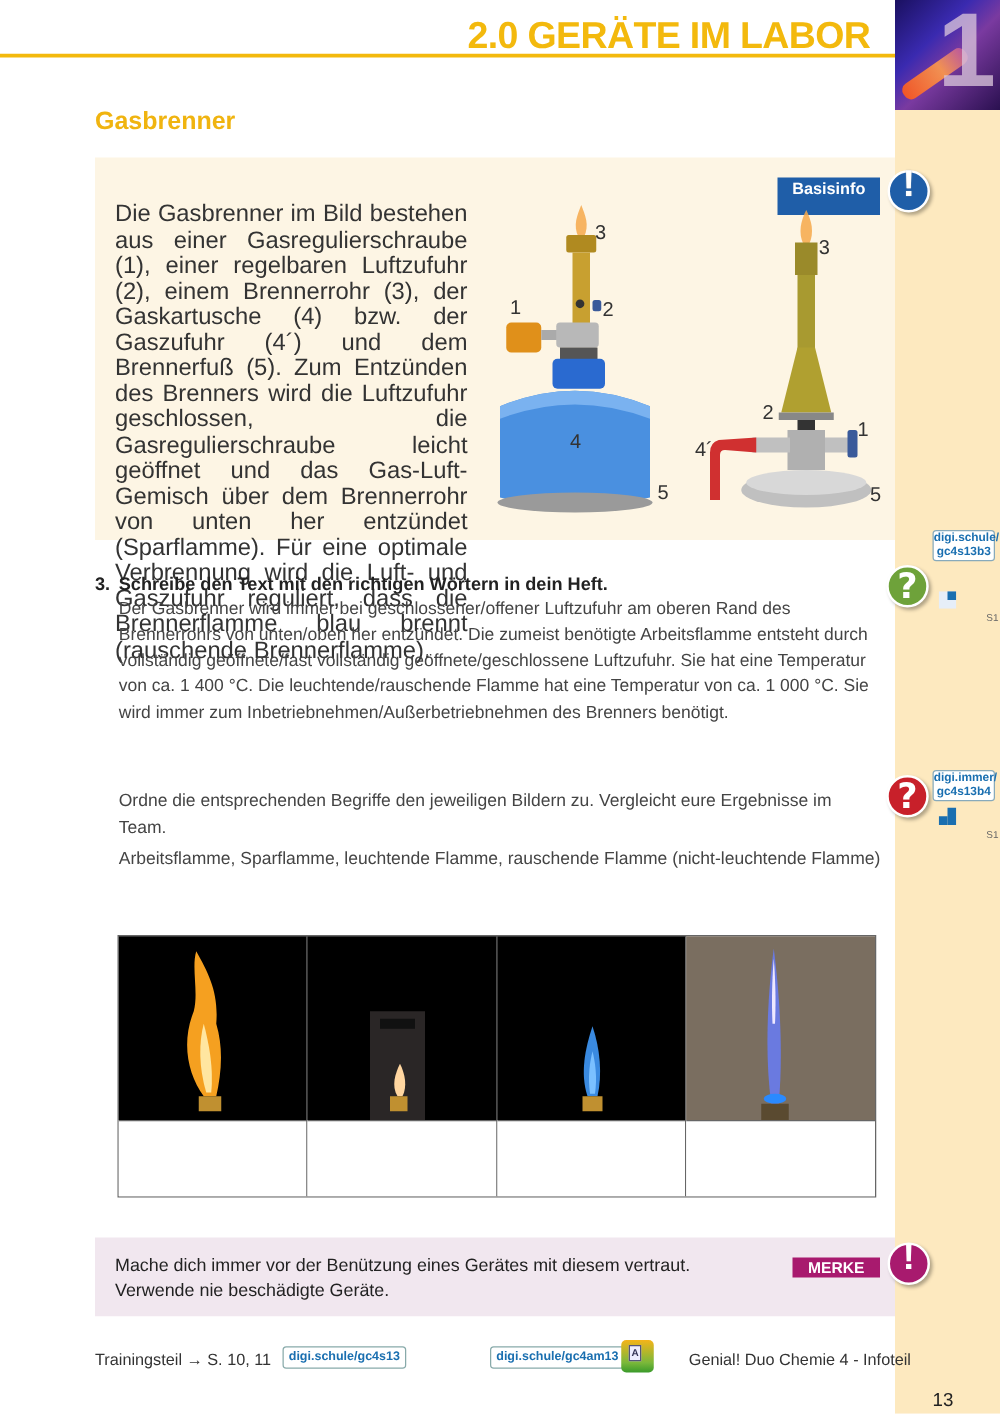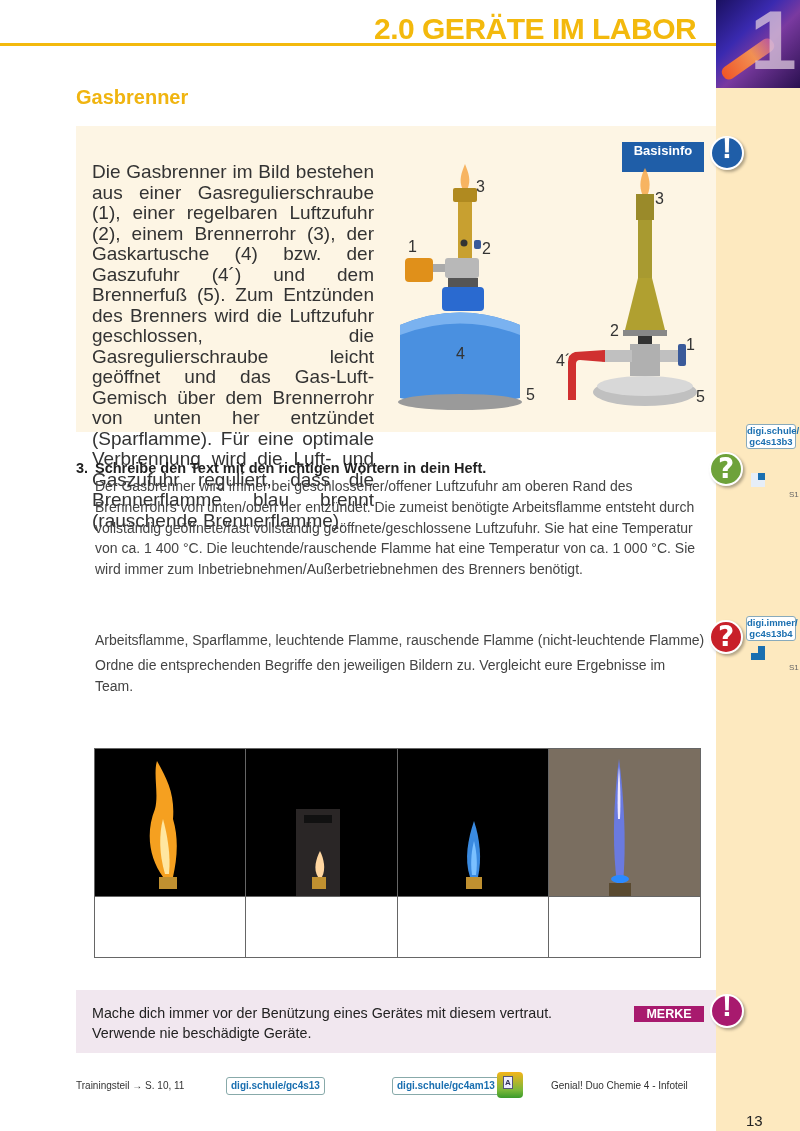--- a/index.html
+++ b/index.html
@@ -49,21 +49,21 @@
   .flame-cell:nth-child(4), .flame-cell:nth-child(8) { border-right: none; }
   .flame-cell.img { background: #000; }
   .flame-cell.answer { background: #fff; border-top: 1px solid #666; }
 
   .merke-box { position: absolute; left: 76px; top: 990px; width: 640px; height: 63px; background: #f1e7ef; }
   .merke-text { position: absolute; left: 92px; top: 1003px; font-size: 14.3px; font-weight: normal; line-height: 20px; color: #222; }
   .merke-label { position: absolute; left: 634px; top: 1006px; width: 70px; height: 16px; background: #a81a6e; color: #fff; font-size: 12.5px; font-weight: bold; text-align: center; line-height: 16px; }
   .merke-icon { left: 710px; top: 994px; background: #a81a6e; border: 2px solid #fff; }
   .merke-icon span { margin-top: -10px; }
 
-  .footer { position: absolute; top: 1080px; font-size: 10px; color: #333; text-align: right; }
+  .footer { position: absolute; top: 1080px; font-size: 13px; color: #333; text-align: right; }
   .footer-link { position: absolute; top: 1077px; height: 18px; border: 1px solid #8aa; border-radius: 3px; color: #1a6fb0; font-size: 10px; font-weight: bold; line-height: 16px; padding: 0 4px; background: #fff; }
   .app-icon { position: absolute; left: 497px; top: 1072px; width: 26px; height: 26px; border-radius: 4px; background: linear-gradient(#f4b41a 0%, #7ab83a 70%, #3a9a2a 100%); }
   .app-icon .card { position: absolute; left: 6px; top: 4px; width: 10px; height: 13px; background: #eef; border: 1px solid #557; font-size: 8px; font-weight: bold; color: #335; text-align: center; line-height: 12px; }
   .page-num { position: absolute; left: 746px; top: 1078px; font-size: 15px; color: #222; margin-top: 34px; }
 </style>
 </head>
 <body>
 
 <div class="sidebar-strip"></div>
 <div class="chapter-tile">
@@ -137,22 +137,22 @@
   </div>
 <div class="digi-link" style="top:424px;">digi.schule/ gc4s13b3</div>
 <svg class="level-icon" style="left:751px;top:473px;" viewBox="0 0 14 14">
     <rect width="14" height="14" fill="#e6eef8"></rect>
     <rect x="7" y="0" width="7" height="7" fill="#1a6fb0"></rect>
   </svg>
 <div class="level-label" style="left:753px;top:490px;">S1</div>
 
 <div class="task task4">
   <div class="body">
+    <p>Ordne die entsprechenden Begriffe den jeweiligen Bildern zu. Vergleicht eure Ergebnisse im Team.</p>
     <p>Arbeitsflamme, Sparflamme, leuchtende Flamme, rauschende Flamme (nicht-leuchtende Flamme)</p>
-    <p>Ordne die entsprechenden Begriffe den jeweiligen Bildern zu. Vergleicht eure Ergebnisse im Team.</p>
   </div>
 </div>
 <div class="badge-circle q4-icon">
     <span class="qmark">?</span>
   </div>
 <div class="digi-link" style="top:616px;">digi.immer/ gc4s13b4</div>
 <svg class="level-icon" style="left:751px;top:646px;" viewBox="0 0 14 14">
     <rect x="7" y="0" width="7" height="14" fill="#1a6fb0"></rect>
     <rect x="0" y="7" width="7" height="7" fill="#1a6fb0"></rect>
   </svg>

